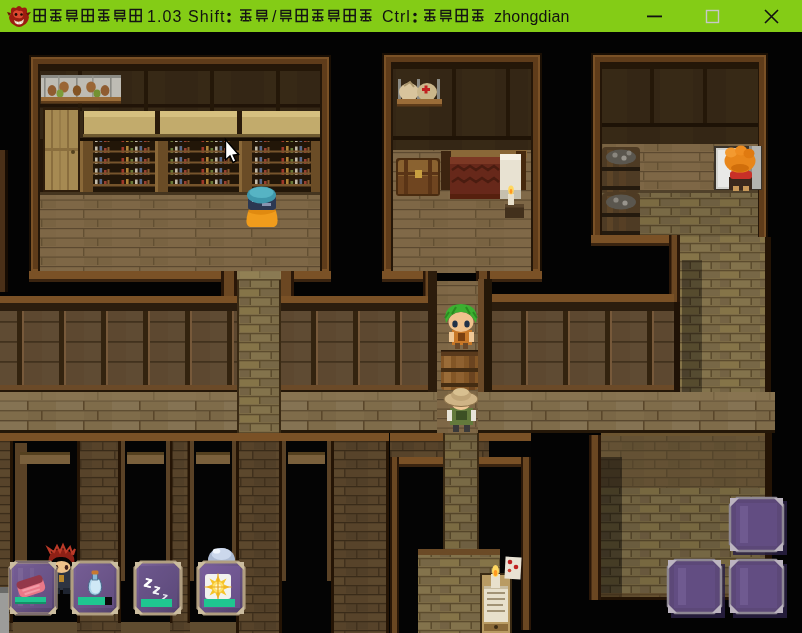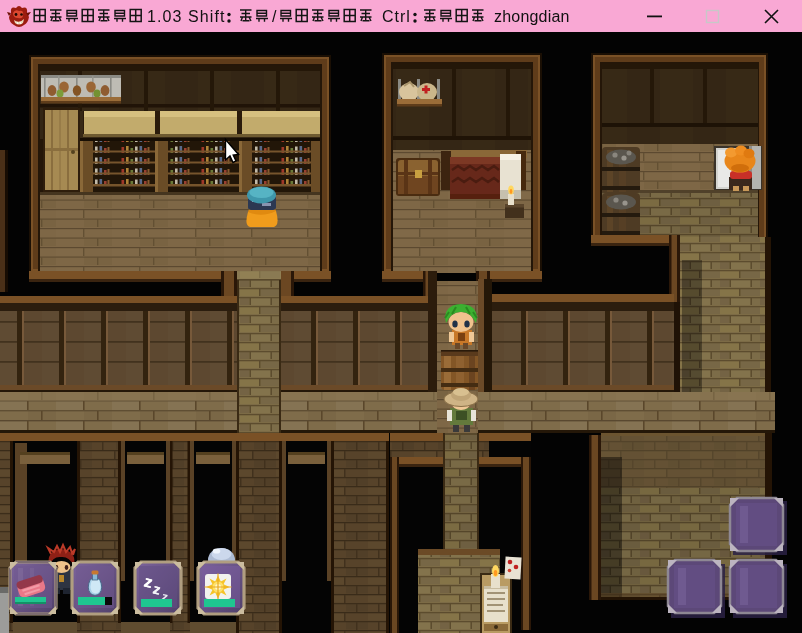--- a/index.html
+++ b/index.html
@@ -1,17 +1,17 @@
 <!DOCTYPE html>
 <html><head>
 <meta charset="utf-8">
 <style>
 html,body{margin:0;padding:0;background:#000;}
 #win{position:relative;width:802px;height:633px;overflow:hidden;background:#000;font-family:"Liberation Sans",sans-serif;}
-#titlebar{position:absolute;left:0;top:0;width:802px;height:32px;background:#f9a8d4;}
+#titlebar{position:absolute;left:0;top:0;width:802px;height:32px;background:#84cc16;}
 .tbtn{position:absolute;top:0;height:32px;}
 </style>
 </head>
 <body>
 <div id="win">
 
 <div id="titlebar">
 
 <svg style="position:absolute;left:7px;top:4px" width="24" height="25" viewBox="0 0 24 25">
 <path d="M4 9 Q3 2 9 4 Q12 0 15 4 Q21 2 20 9 L22 13 Q21 19 17 21 Q12 25 7 21 Q2 18 2 13 Z" fill="#9c1c10"></path>

